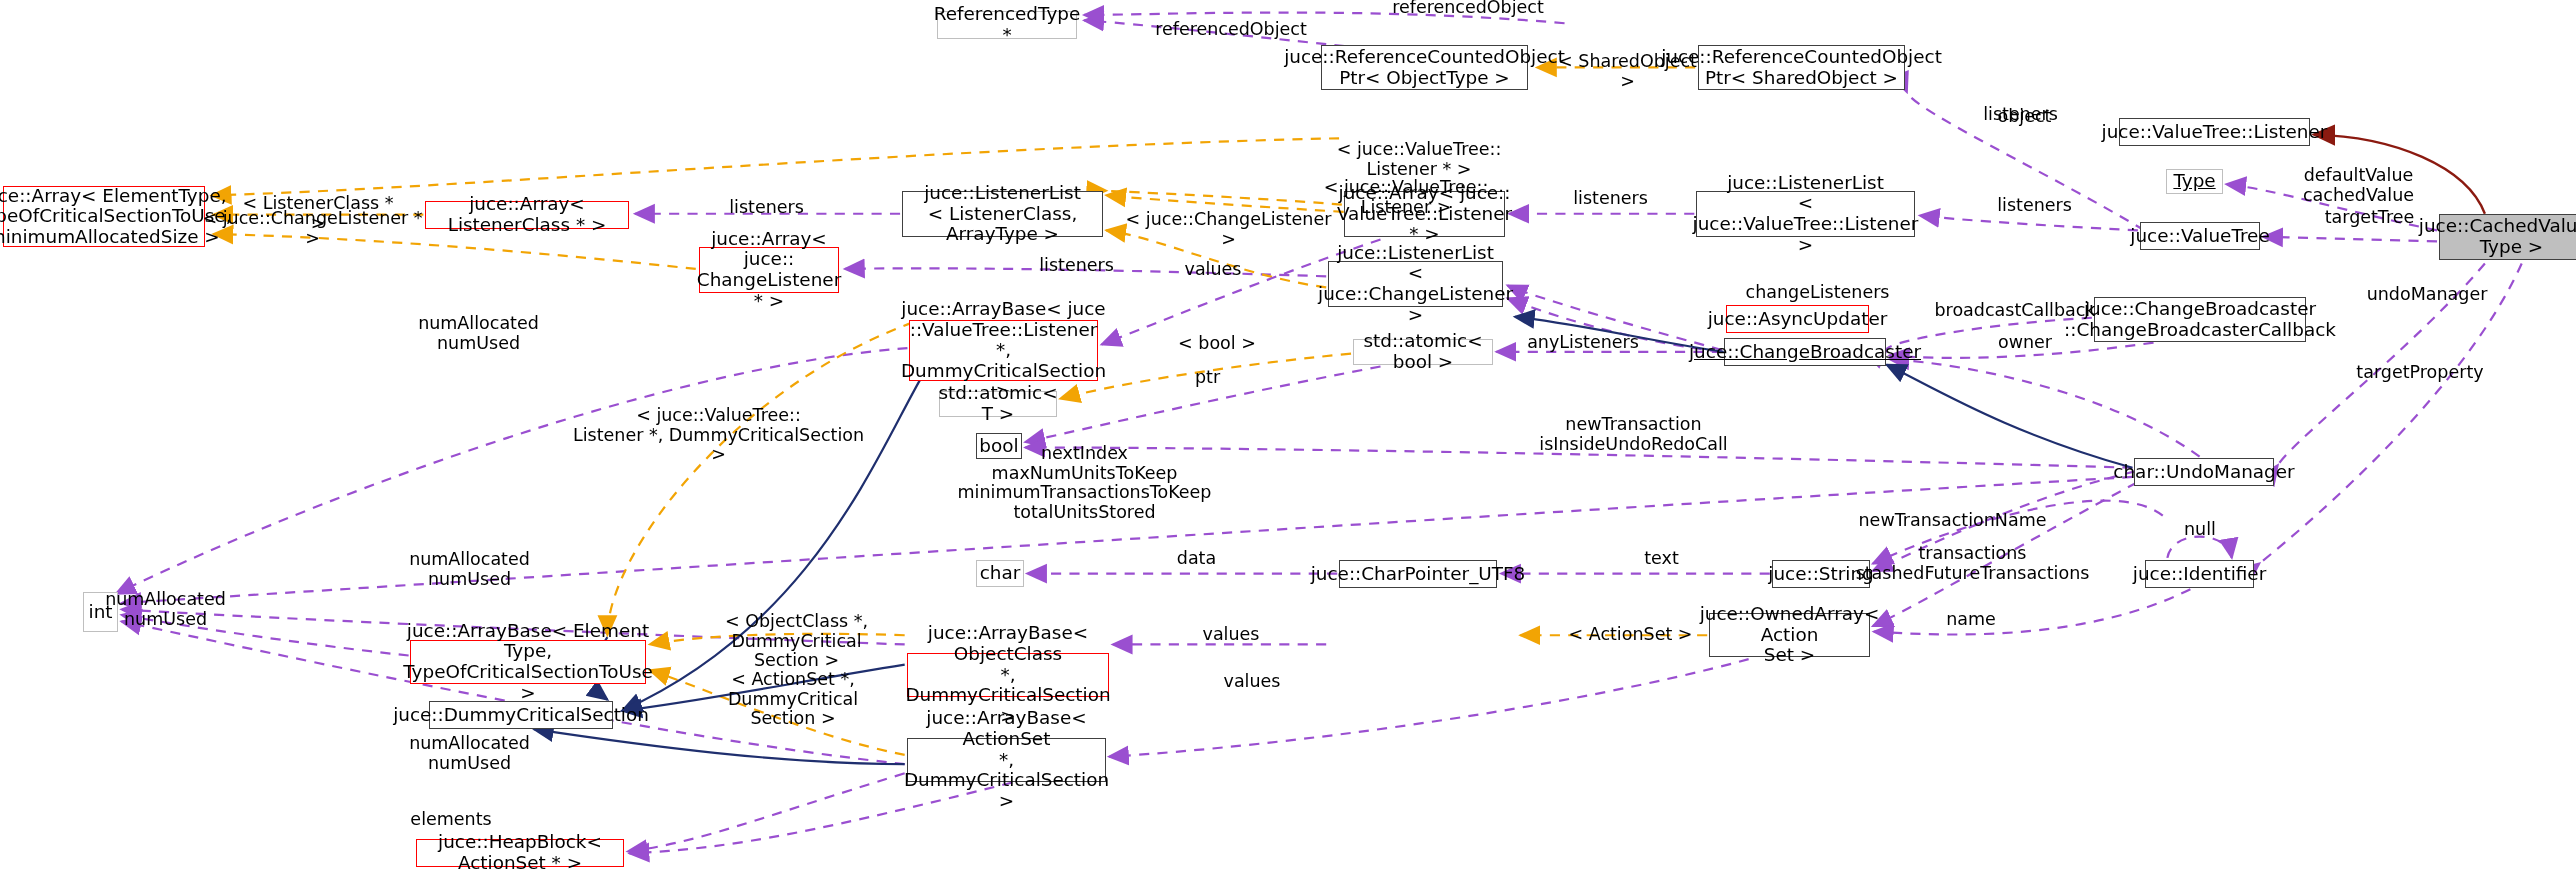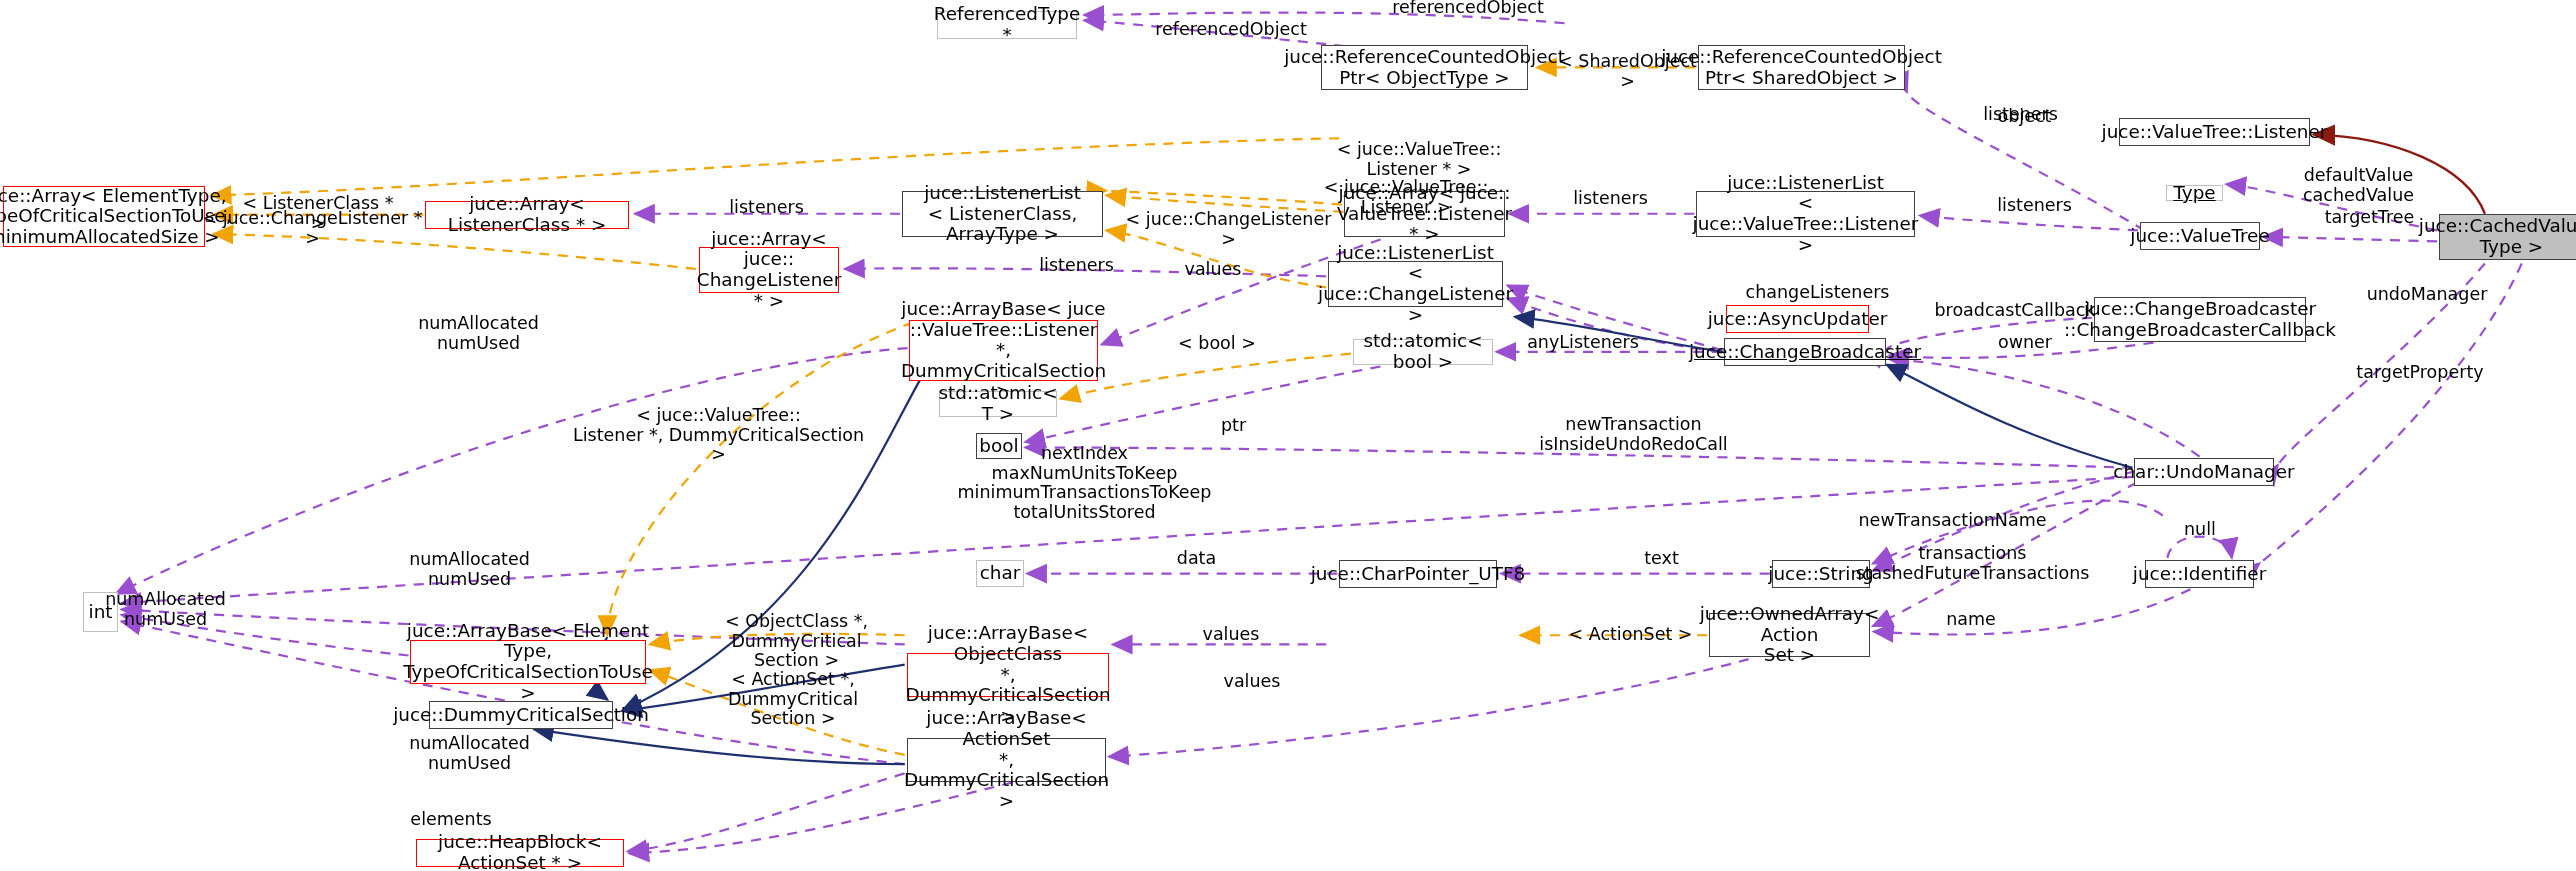--- a/index.html
+++ b/index.html
@@ -166,21 +166,21 @@
   <div class="node b-red" style="left:2.8px;top:186px;width:202px;height:61px;">juce::Array&lt; ElementType,
 TypeOfCriticalSectionToUse,
 minimumAllocatedSize &gt;</div>
   <div class="node b-red" style="left:425px;top:201px;width:204px;height:28px;">juce::Array&lt; ListenerClass * &gt;</div>
   <div class="node b-black" style="left:902px;top:191px;width:201px;height:46px;">juce::ListenerList
 &lt; ListenerClass, ArrayType &gt;</div>
   <div class="node b-black" style="left:1344px;top:191px;width:161px;height:46px;">juce::Array&lt; juce::
 ValueTree::Listener * &gt;</div>
   <div class="node b-black" style="left:1696px;top:191px;width:219px;height:46px;">juce::ListenerList
 &lt; juce::ValueTree::Listener &gt;</div>
-  <div class="node b-grey" style="left:2166px;top:185px;width:57px;height:16px;text-decoration:underline;">Type</div>
+  <div class="node b-grey" style="left:2166px;top:169px;width:57px;height:25px;text-decoration:underline;">Type</div>
   <div class="node b-black" style="left:2140px;top:222px;width:120px;height:28px;">juce::ValueTree</div>
   <div class="node n-focus" style="left:2439px;top:214px;width:145px;height:46px;">juce::CachedValue&lt;
 Type &gt;</div>
   <div class="node b-red" style="left:699px;top:247px;width:140px;height:46px;">juce::Array&lt; juce::
 ChangeListener * &gt;</div>
   <div class="node b-black" style="left:1328px;top:261px;width:175px;height:46px;">juce::ListenerList
 &lt; juce::ChangeListener &gt;</div>
   <div class="node b-red" style="left:1726px;top:305px;width:143px;height:28px;">juce::AsyncUpdater</div>
   <div class="node b-black" style="left:2094px;top:297px;width:212px;height:45px;">juce::ChangeBroadcaster
 ::ChangeBroadcasterCallback</div>
@@ -229,21 +229,21 @@
   <div class="elabel" style="left:1026px;top:256px;width:101px;">listeners</div>
   <div class="elabel" style="left:1167px;top:260px;width:92px;">values</div>
   <div class="elabel" style="left:1730px;top:283px;width:175px;">changeListeners</div>
   <div class="elabel" style="left:1923px;top:301px;width:184px;">broadcastCallback</div>
   <div class="elabel" style="left:2349px;top:285px;width:156px;">undoManager</div>
   <div class="elabel" style="left:405px;top:314px;width:147px;">numAllocated
 numUsed</div>
   <div class="elabel" style="left:1171px;top:334px;width:92px;">&lt; bool &gt;</div>
   <div class="elabel" style="left:1514px;top:333px;width:138px;">anyListeners</div>
   <div class="elabel" style="left:1979px;top:333px;width:92px;">owner</div>
-  <div class="elabel" style="left:1206px;top:368px;width:55px;margin-top:48px;">ptr</div>
+  <div class="elabel" style="left:1180px;top:368px;width:55px;">ptr</div>
   <div class="elabel" style="left:2342px;top:363px;width:156px;">targetProperty</div>
   <div class="elabel" style="left:571px;top:406px;width:295px;">&lt; juce::ValueTree::
 Listener *, DummyCriticalSection &gt;</div>
   <div class="elabel" style="left:1523px;top:415px;width:221px;">newTransaction
 isInsideUndoRedoCall</div>
   <div class="elabel" style="left:937px;top:444px;width:295px;">nextIndex
 maxNumUnitsToKeep
 minimumTransactionsToKeep
 totalUnitsStored</div>
   <div class="elabel" style="left:1842px;top:511px;width:221px;">newTransactionName</div>

